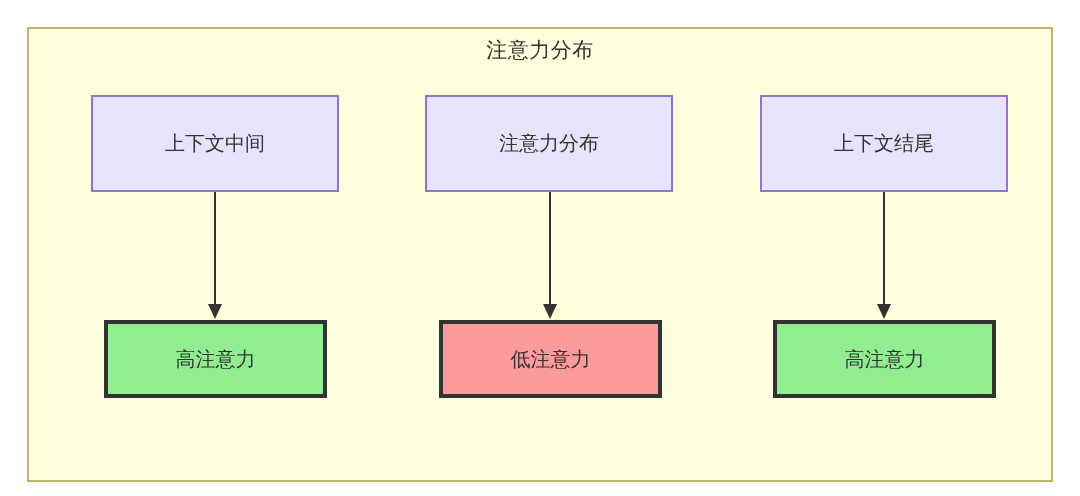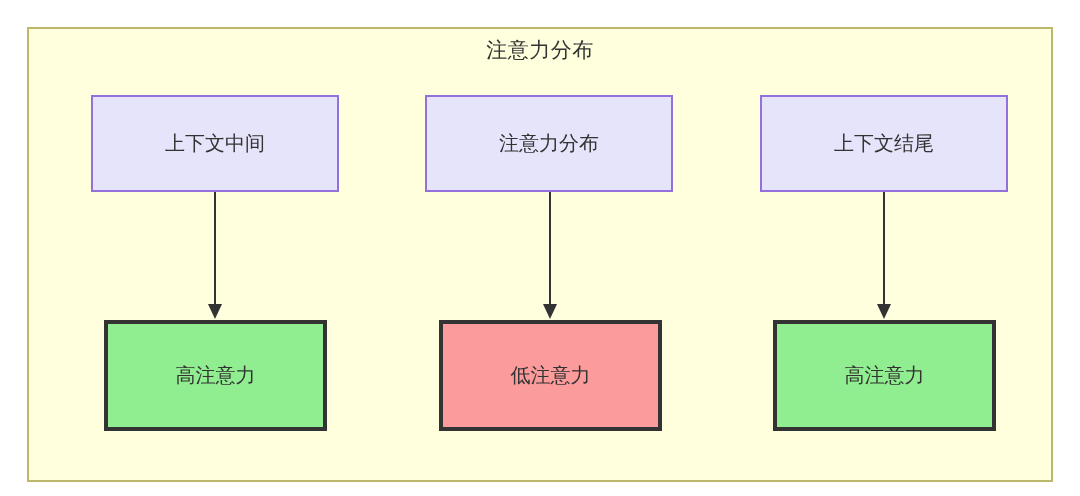--- a/index.html
+++ b/index.html
@@ -64,21 +64,21 @@
     background: #e6e4fa;
     border: 2px solid #9370db;
     font-size: 20px;
   }
   .node-context.col-1 { left: 62px; }
   .node-context.col-2 { left: 396px; }
   .node-context.col-3 { left: 731px; }
 
   .node-attention {
     width: 223px;
-    height: 111px;
+    height: 78px;
     top: 291px;
     border: 4px solid #333333;
     font-size: 20px;
   }
   .node-attention.col-1 { left: 75px; }
   .node-attention.col-2 { left: 410px; }
   .node-attention.col-3 { left: 744px; }
 
   .fill-green { background: #90ee90; }
   .fill-red   { background: #fb9b9b; }

